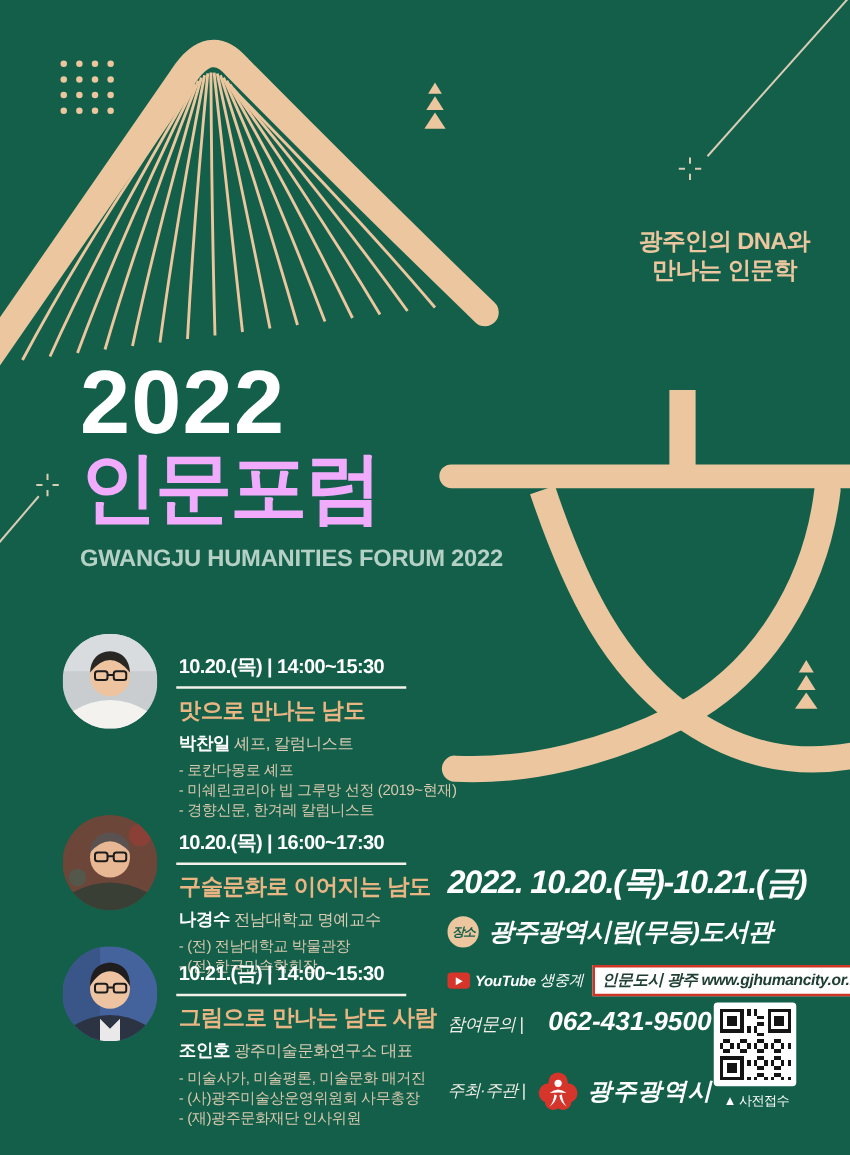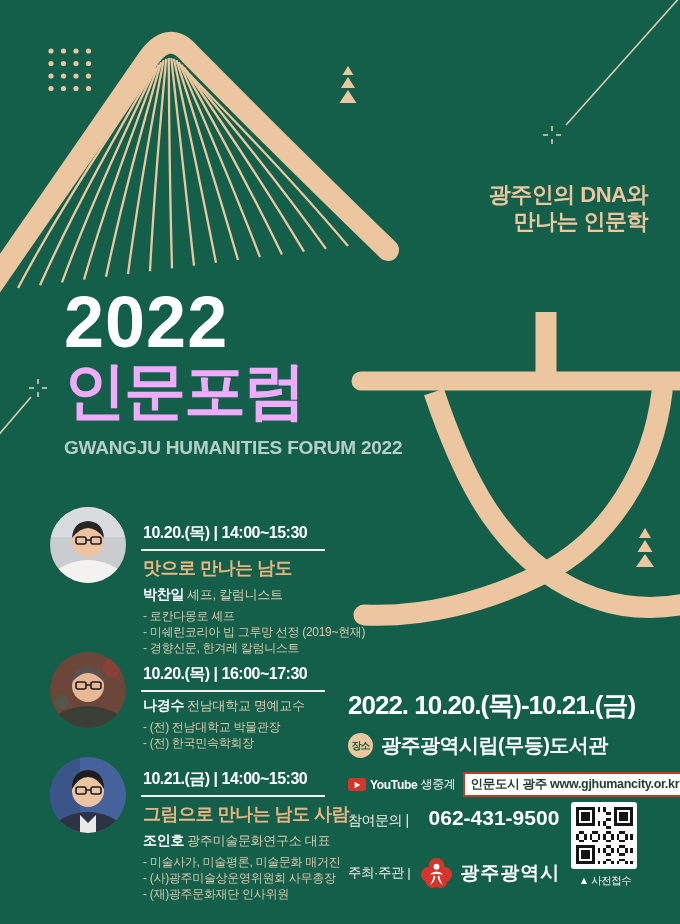--- a/index.html
+++ b/index.html
@@ -8,22 +8,22 @@
     background:#135f49;
     font-family:"Liberation Sans", sans-serif;
     color:#fff;
   }
   svg{display:block;}
   
   #deco{position:absolute;left:0;top:0;width:680px;height:924px;}
 
   
   .tagline{
-    position:absolute;right:32px;top:182px;text-align:right;
-    color:#ebc69e;font-weight:800;font-size:22px;line-height:1.22;letter-spacing:-0.5px;
+    position:absolute;right:32px;top:182px;text-align:center;
+    color:#ebc69e;font-weight:800;font-size:19px;line-height:1.22;letter-spacing:-0.5px;
   }
   
   .titleblock{position:absolute;left:64px;top:286px;}
   .title-year{font-size:72px;font-weight:800;line-height:1.0;letter-spacing:1px;color:#ffffff;}
   .title-main{font-size:62px;font-weight:800;line-height:1.08;letter-spacing:-2px;color:#f0abfc;}
   .title-sub{margin-top:12px;font-size:19px;font-weight:700;letter-spacing:-0.2px;color:rgba(223,236,229,0.8);}
 
   
   .speaker{position:absolute;left:50px;width:330px;}
   .sp1{top:505px}.sp2{top:650px}.sp3{top:755px}
@@ -31,21 +31,21 @@
   .sp-content{margin-left:93px;}
   .sp-date{font-size:16px;font-weight:800;color:#ffffff;letter-spacing:-0.5px;padding-top:14px;}
   .sp1 .sp-date{padding-top:18px}
   .sp-rule{width:184px;height:2px;background:#f4f1ea;margin:5px 0 5px -2px;}
   .sp-title{font-size:18px;font-weight:800;color:#e9b583;letter-spacing:-0.5px;margin-bottom:6px;}
   .sp-name{font-size:13px;color:#d9cbb2;margin-bottom:5px;letter-spacing:-0.3px;}
   .sp-name b{color:#ffffff;font-size:14px;font-weight:800;margin-right:3px;}
   .sp-bullet{font-size:12px;color:#d6c8ae;line-height:1.33;letter-spacing:-0.3px;}
 
   
-  .info{position:absolute;left:348px;top:688px;width:300px;}
+  .info{position:absolute;left:358px;top:688px;width:300px;font-style:italic;}
   .info-date{font-size:26px;font-weight:800;letter-spacing:-1px;color:#ffffff;white-space:nowrap;}
   .venue-row{display:flex;align-items:center;margin-top:9px;}
   .venue-badge{
     width:25px;height:25px;border-radius:50%;background:#ebc69e;color:#135f49;
     font-size:10px;font-weight:800;display:flex;align-items:center;justify-content:center;
     letter-spacing:-1px;flex:0 0 auto;text-align:center;
   }
   .venue-name{font-size:20px;font-weight:800;margin-left:8px;letter-spacing:-0.5px;white-space:nowrap;}
   .yt-row{display:flex;align-items:center;margin-top:13px;}
   .yt-badge{width:18px;height:13px;border-radius:3px;background:#d6352b;display:flex;align-items:center;justify-content:center;flex:0 0 auto;}
@@ -205,20 +205,21 @@
         <g fill="none" stroke="#1c1c1c" stroke-width="1.6">
           <rect x="26" y="30" width="10" height="7" rx="2"></rect>
           <rect x="41" y="30" width="10" height="7" rx="2"></rect>
           <line x1="36" y1="33" x2="41" y2="33"></line>
         </g>
       </svg>
     </div>
     <div class="sp-content">
       <div class="sp-date">10.20.(목) | 16:00~17:30</div>
       <div class="sp-rule"></div>
+      <div class="sp-title">구술문화로 이어지는 남도</div>
       <div class="sp-name"><b>나경수</b><span>전남대학교 명예교수</span></div>
       <div class="sp-bullet">- (전) 전남대학교 박물관장</div>
       <div class="sp-bullet">- (전) 한국민속학회장</div>
     </div>
   </div>
 
   <div class="speaker sp3">
     <div class="photo">
       <svg viewBox="0 0 76 76" width="76" height="76">
         <rect width="76" height="76" fill="#44639c"></rect>

